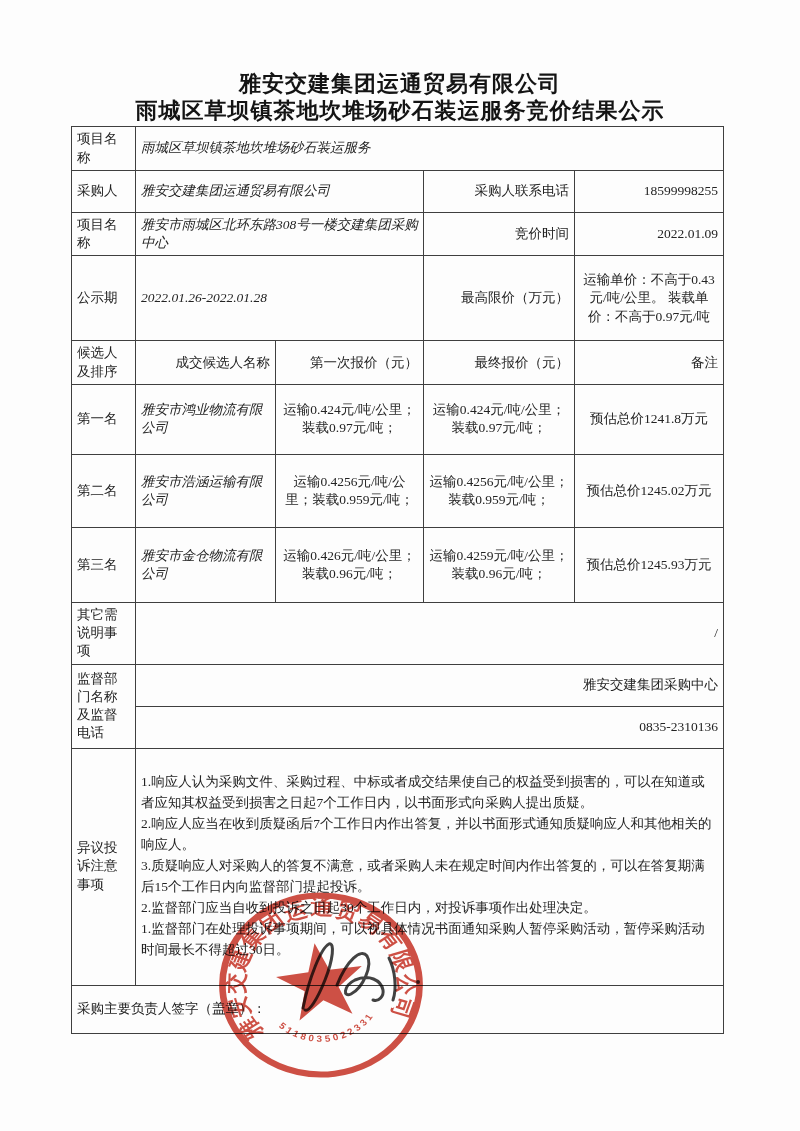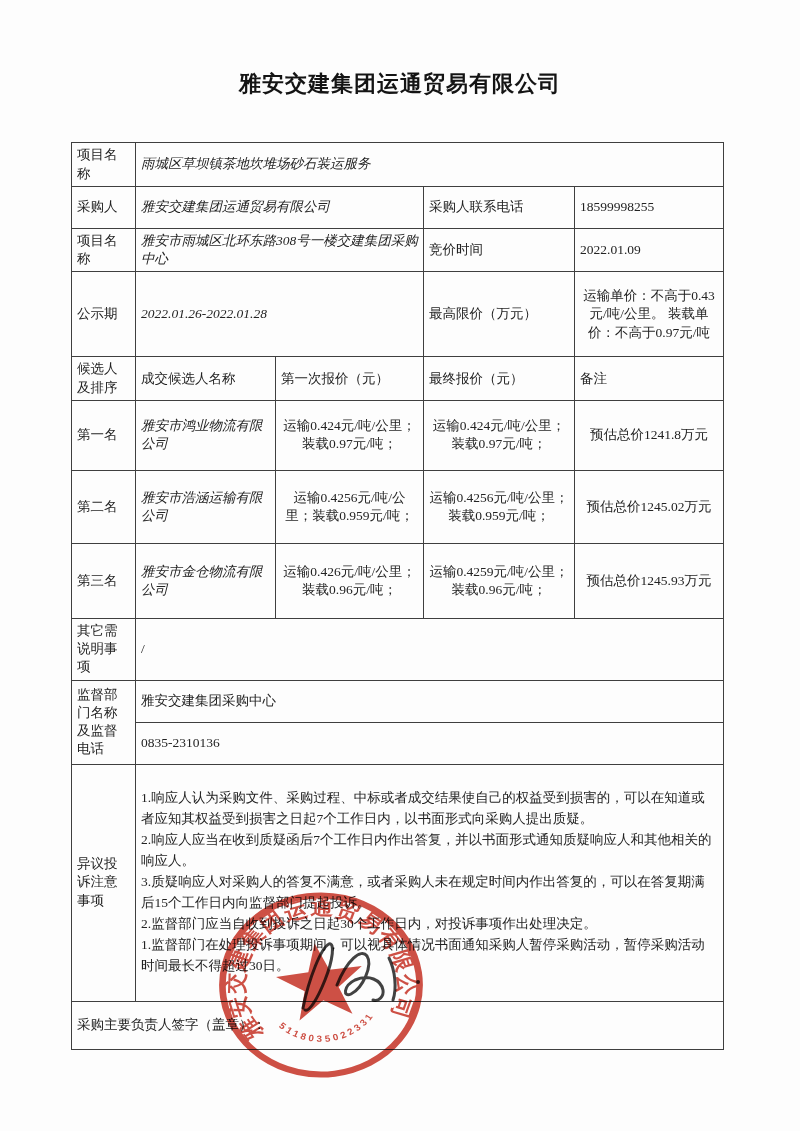--- a/index.html
+++ b/index.html
@@ -8,33 +8,33 @@
     font-family:"Liberation Serif","DejaVu Serif",serif;
     color:#1f1f1f;
   }
   .page{position:relative;width:800px;height:1131px;background:#fdfdfd;overflow:hidden;}
   .title{
     position:absolute;top:70px;left:0;width:800px;text-align:center;
     font-family:"Liberation Sans","DejaVu Sans",sans-serif;
     font-weight:bold;font-size:22px;line-height:27px;color:#141414;letter-spacing:1px;
   }
   table.doc{
-    position:absolute;left:71px;top:142px;width:652px;
+    position:absolute;left:71px;top:126px;width:652px;
     border-collapse:collapse;table-layout:fixed;
   }
   table.doc td{
     border:1.6px solid #3f3f3f;
     padding:3px 5px;
     font-size:13.5px;line-height:1.35;
     vertical-align:middle;color:#232323;
     overflow:hidden;
   }
   td.lbl{text-align:left;padding-left:4px;}
   td.lblc{padding-left:2px;padding-right:2px;}
-  td.ctr{text-align:left;}
+  td.ctr{text-align:right;}
   td.val{text-align:left;font-style:italic;}
   td.bid{text-align:center;font-size:13px;padding:2px 4px;}
   td.limit{font-size:13px;line-height:1.42;text-align:center;padding:2px 4px;}
   td.objection-cell{vertical-align:top;padding:30px 12px 8px 10px;margin-top:22px;}
   .obj-item{font-size:13.5px;line-height:1.55;text-align:left;}
   td.sig-row{padding-left:4px;margin-left:38px;}
   
   .seal{
     position:absolute;left:212px;top:886px;width:218px;height:198px;
     opacity:.88;mix-blend-mode:multiply;z-index:3;pointer-events:none;
@@ -44,20 +44,21 @@
     z-index:4;mix-blend-mode:multiply;pointer-events:none;
   }
 </style>
 </head>
 <body>
 
 <div class="page">
 
   <div class="title">
     <div>雅安交建集团运通贸易有限公司</div>
+    <div>雨城区草坝镇茶地坎堆场砂石装运服务竞价结果公示</div>
   </div>
 
   <table class="doc">
     <colgroup>
       <col style="width:64px">
         <col style="width:140px">
         <col style="width:148px">
       <col style="width:151px">
         <col style="width:149px">
     </colgroup>

